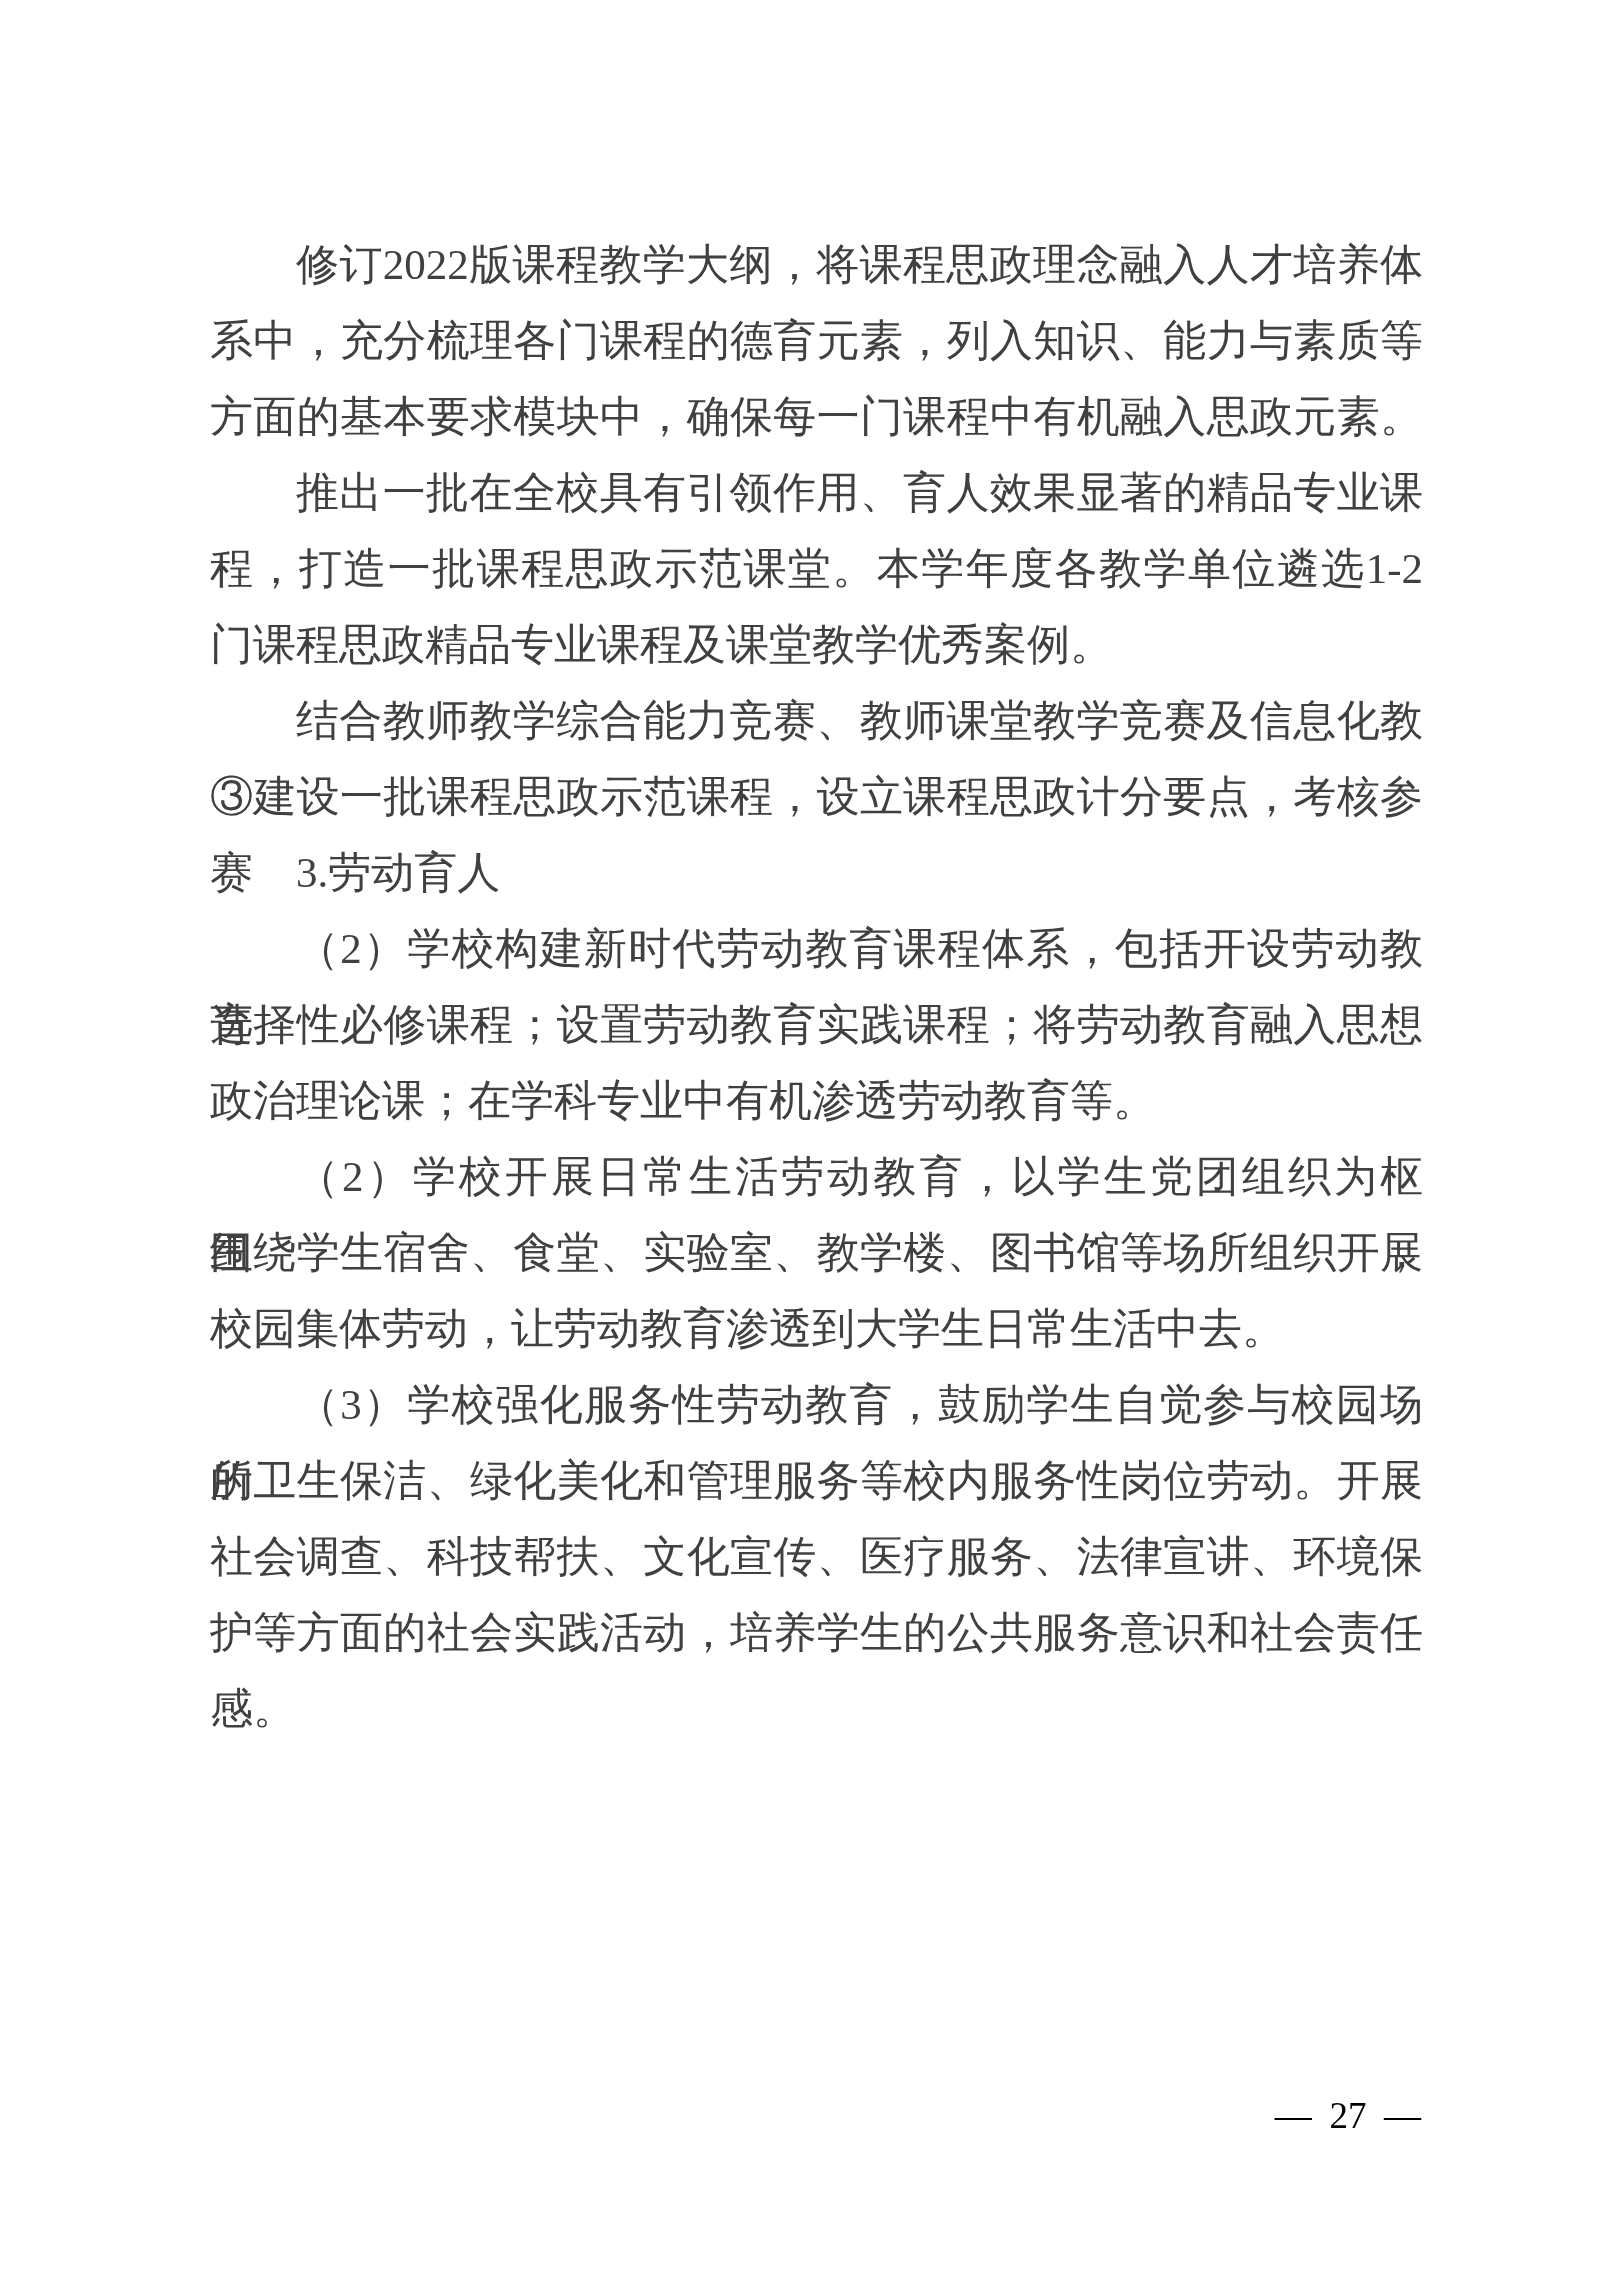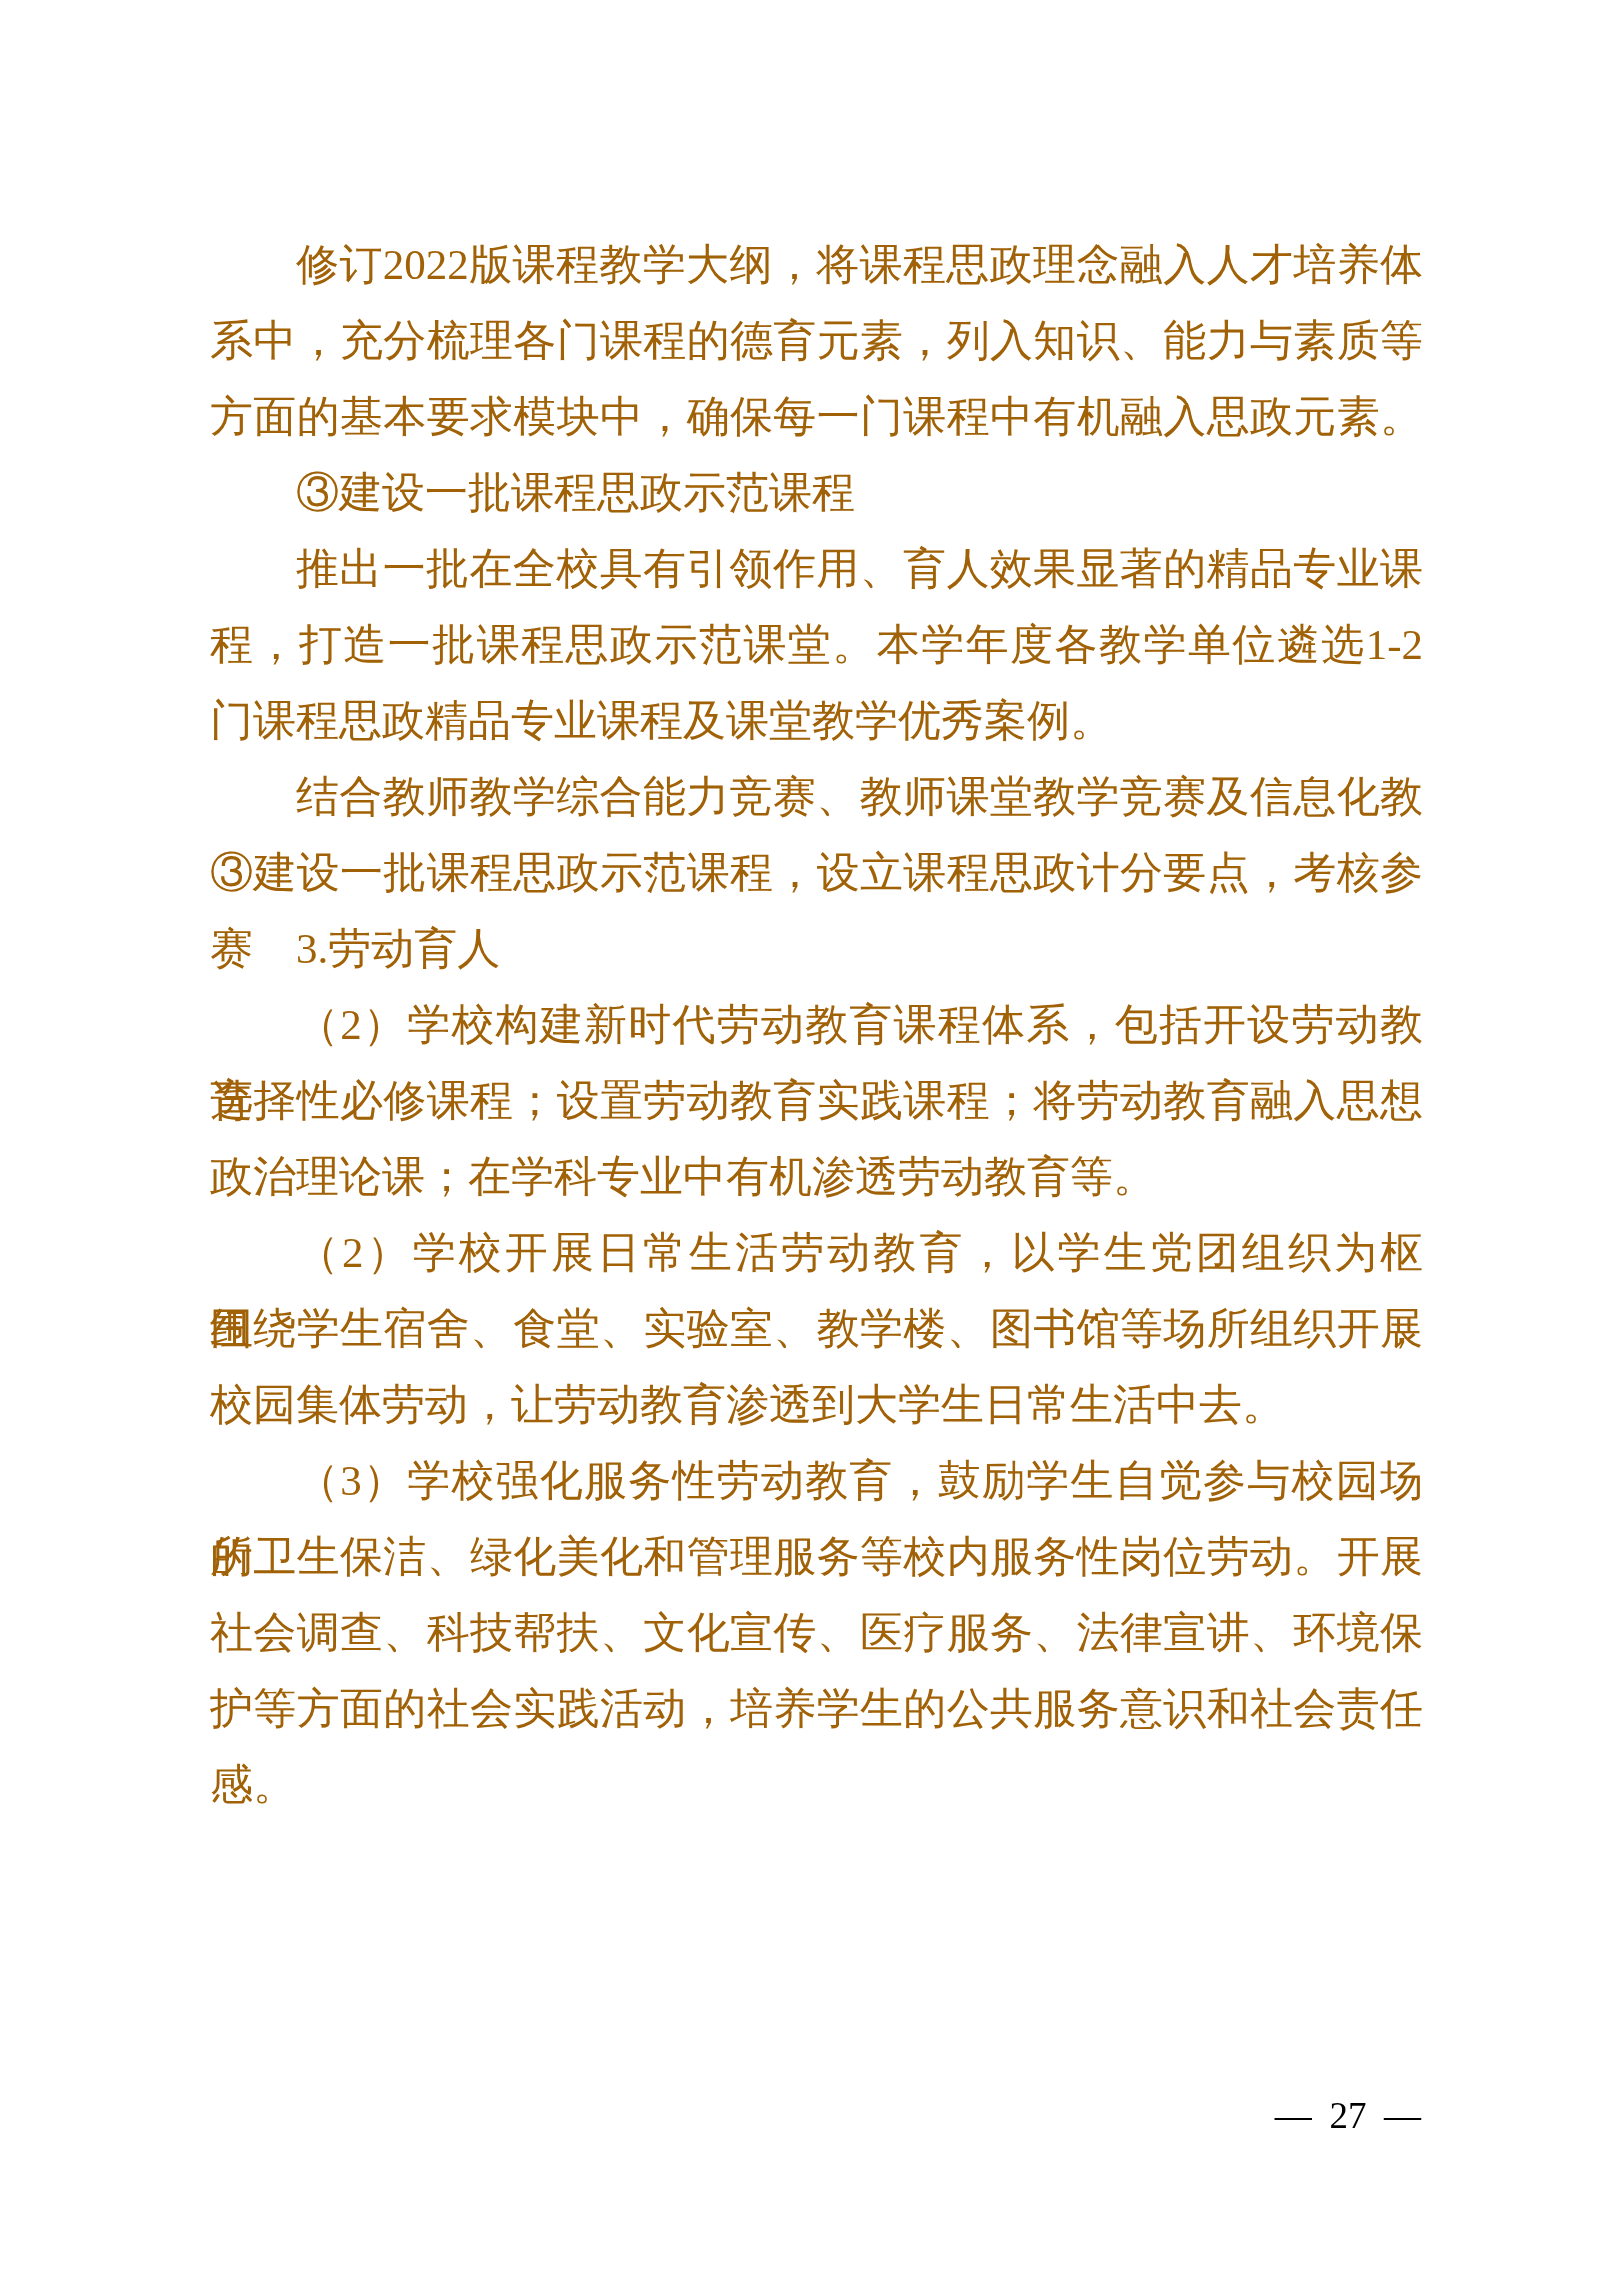--- a/index.html
+++ b/index.html
@@ -22,21 +22,21 @@
     top: 227px;
     width: 1213px;
   }
   .line {
     font-family: "Liberation Serif", "DejaVu Serif", serif;
     font-size: 43px;
     height: 76px;
     line-height: 76px;
     white-space: nowrap;
     text-align: left;
-    color: #a16207;
+    color: #404040;
   }
   .line.indent {
     text-indent: 86px;
   }
   .line.justify {
     white-space: normal;
     text-align: justify;
     text-align-last: justify;
     text-justify: inter-character;
   }
@@ -56,21 +56,20 @@
   }
 </style>
 </head>
 <body>
 
 <div class="page">
   <div class="text-block">
     <div class="line indent justify">修订2022版课程教学大纲，将课程思政理念融入人才培养体</div>
     <div class="line justify">系中，充分梳理各门课程的德育元素，列入知识、能力与素质等</div>
     <div class="line justify">方面的基本要求模块中，确保每一门课程中有机融入思政元素。</div>
-    <div class="line indent">③建设一批课程思政示范课程</div>
     <div class="line indent justify">推出一批在全校具有引领作用、育人效果显著的精品专业课</div>
     <div class="line justify">程，打造一批课程思政示范课堂。本学年度各教学单位遴选1-2</div>
     <div class="line">门课程思政精品专业课程及课堂教学优秀案例。</div>
     <div class="line indent justify">结合教师教学综合能力竞赛、教师课堂教学竞赛及信息化教</div>
     <div class="line justify">③建设一批课程思政示范课程，设立课程思政计分要点，考核参赛</div>
     <div class="line indent kaiti">3.劳动育人</div>
     <div class="line indent justify">（2）学校构建新时代劳动教育课程体系，包括开设劳动教育</div>
     <div class="line justify">选择性必修课程；设置劳动教育实践课程；将劳动教育融入思想</div>
     <div class="line">政治理论课；在学科专业中有机渗透劳动教育等。</div>
     <div class="line indent justify">（2）学校开展日常生活劳动教育，以学生党团组织为枢纽，</div>

